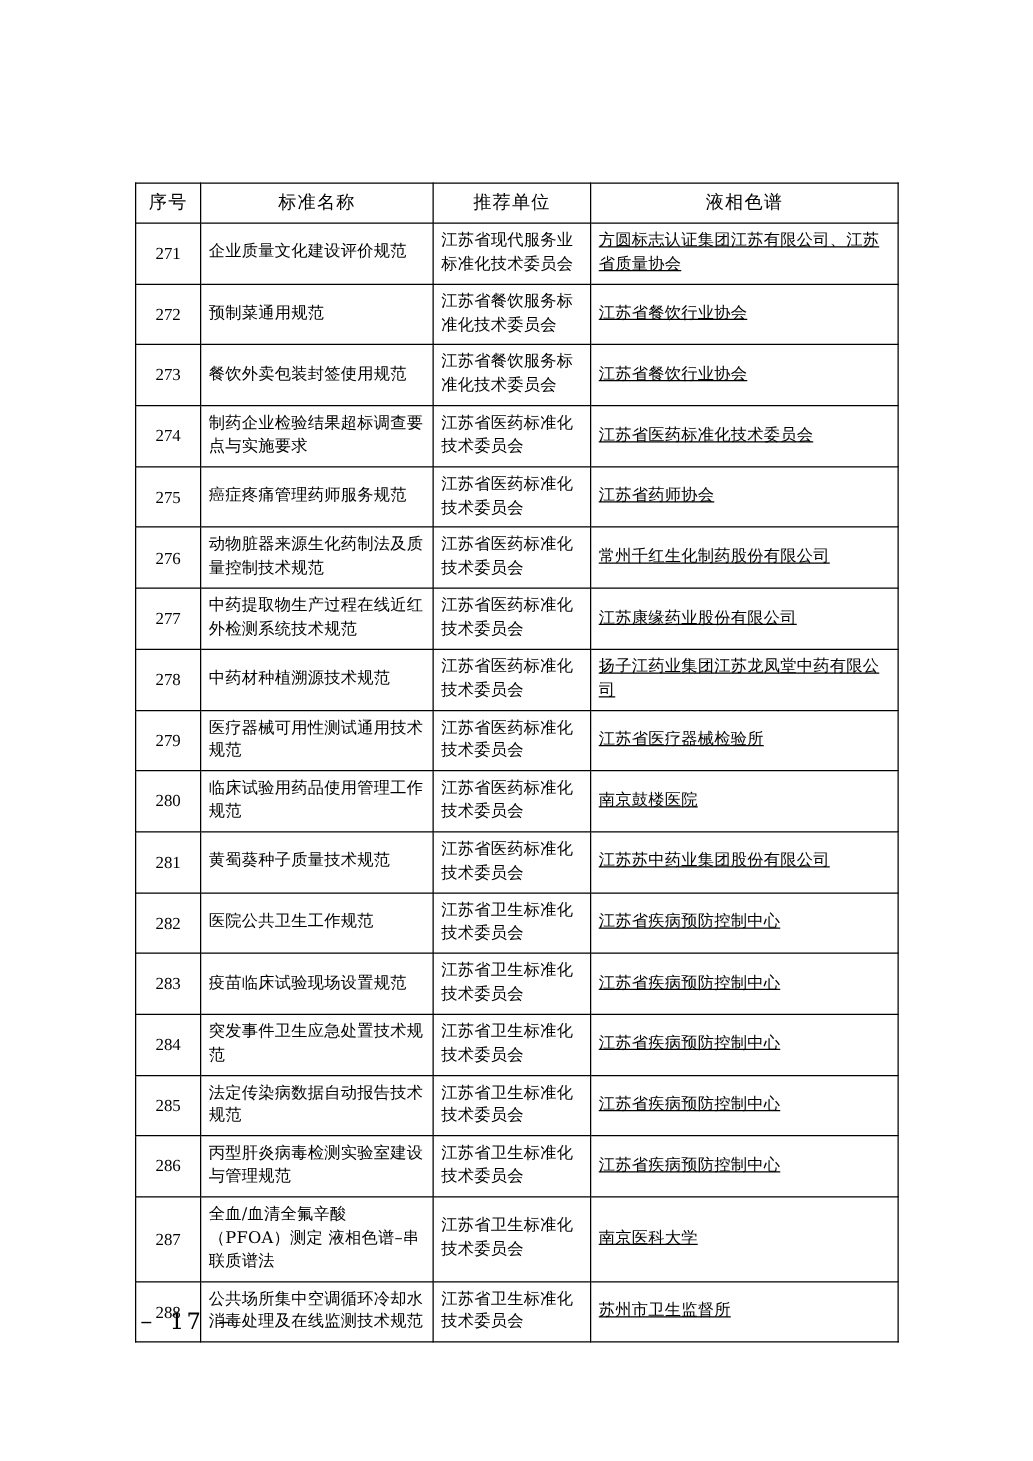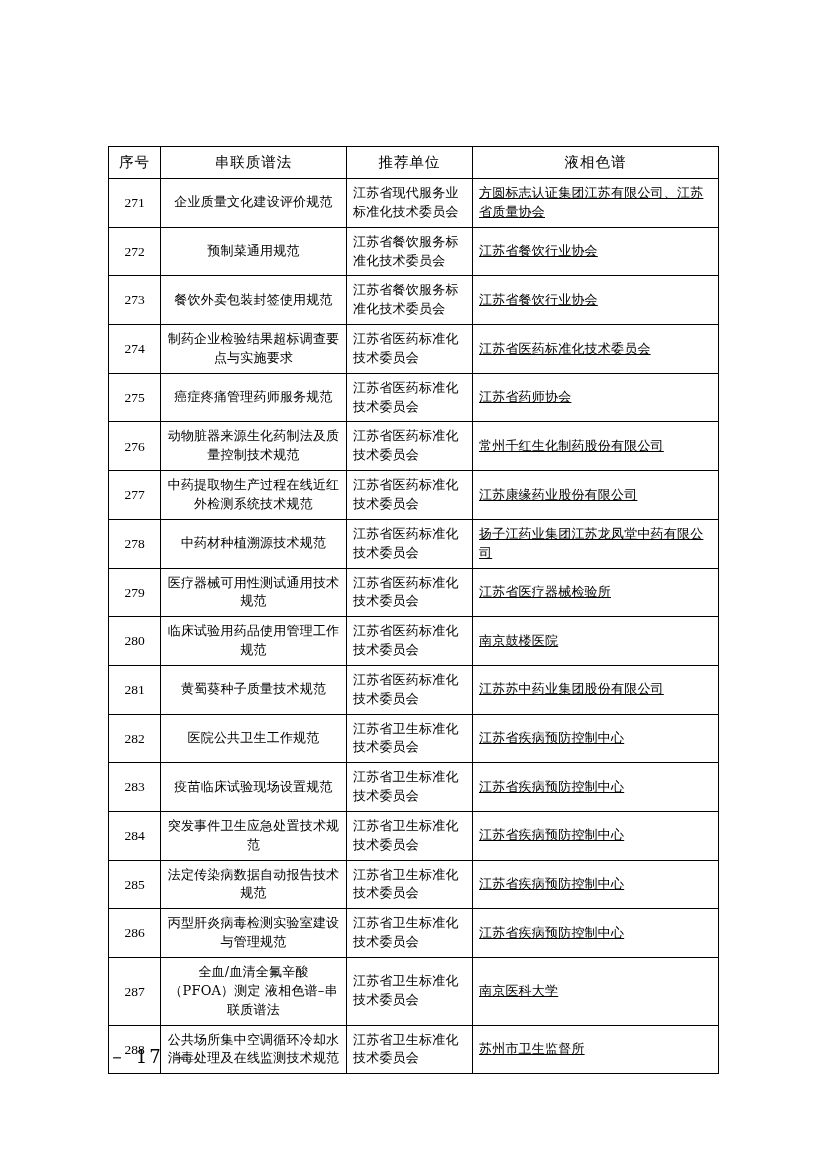--- a/index.html
+++ b/index.html
@@ -51,21 +51,21 @@
   col.c-name { width: 186px; }
   col.c-rec { width: 126px; }
   col.c-org { width: 246px; }
 
   td.seq {
     text-align: center;
     font-size: 13.5px;
     font-family: Liberation Serif, serif;
   }
   td.name {
-    text-align: center;
+    text-align: left;
     letter-spacing: 0.2px;
   }
   td.rec {
     text-align: left;
     letter-spacing: 0.2px;
   }
   td.org {
     text-align: left;
     letter-spacing: 0.2px;
     text-decoration: underline;
@@ -89,21 +89,21 @@
     <table class="std-table">
       <colgroup>
         <col class="c-seq">
         <col class="c-name">
         <col class="c-rec">
         <col class="c-org">
       </colgroup>
       <thead>
         <tr>
           <th>序号</th>
-          <th>串联质谱法</th>
+          <th>标准名称</th>
           <th>推荐单位</th>
           <th>液相色谱</th>
         </tr>
       </thead>
       <tbody>
         <tr>
           <td class="seq">271</td>
           <td class="name">企业质量文化建设评价规范</td>
           <td class="rec">江苏省现代服务业标准化技术委员会</td>
           <td class="org">方圆标志认证集团江苏有限公司、江苏省质量协会</td>

